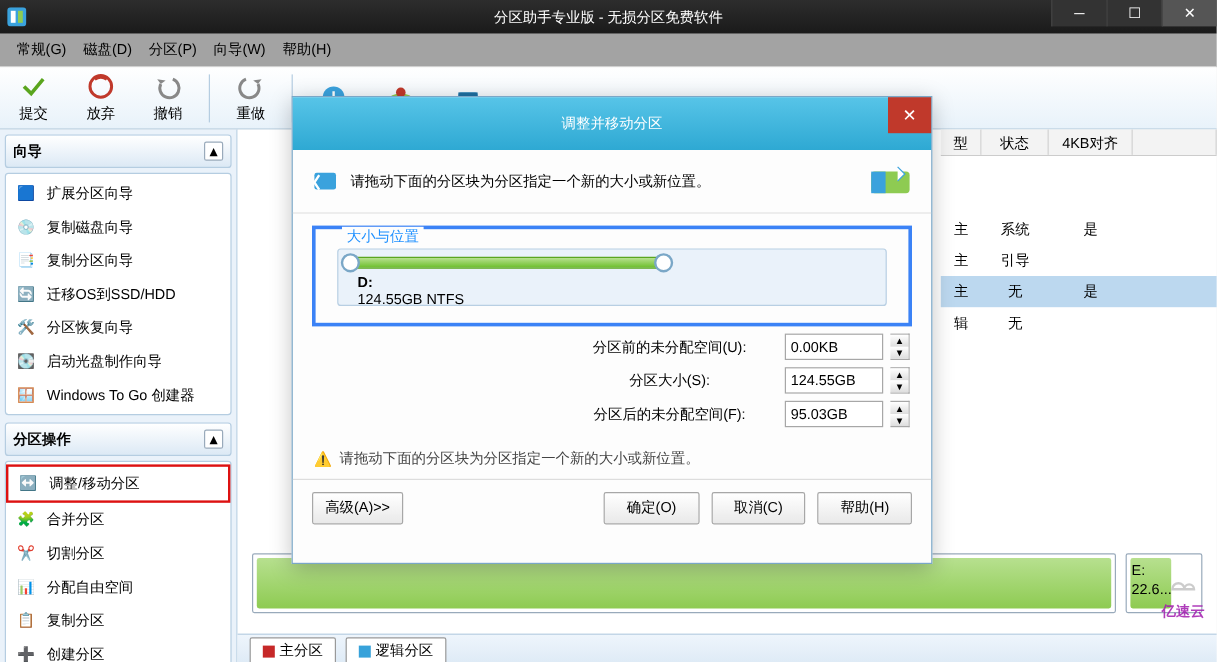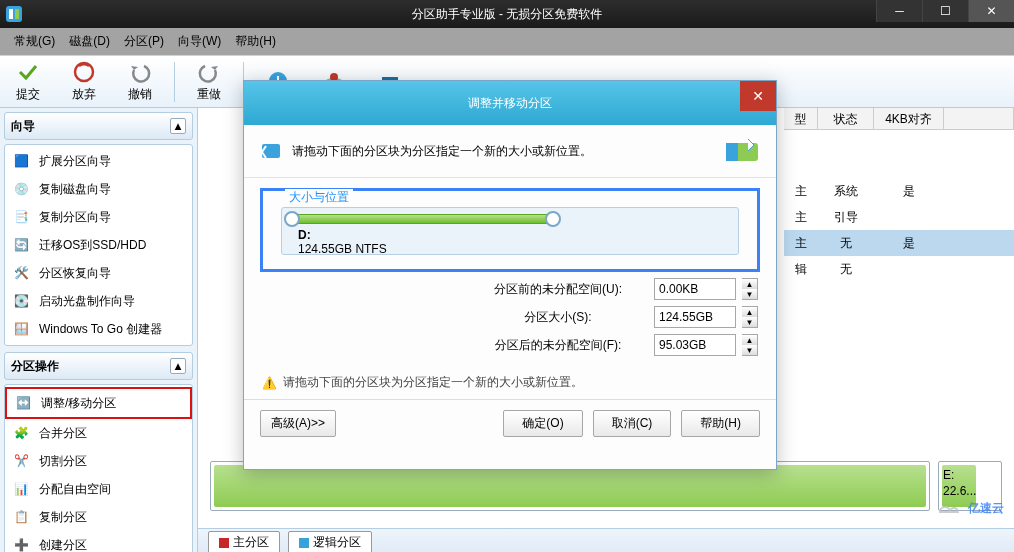--- a/index.html
+++ b/index.html
@@ -40,21 +40,21 @@
 
 .bottom-bars { position:absolute; bottom:45px; left:12px; right:12px; height:50px; display:flex; gap:8px; }
 .disk-block { border:1px solid #9ab; border-radius:2px; position:relative; overflow:hidden; }
 .disk-block .fill { position:absolute; top:3px; left:3px; bottom:3px; background:linear-gradient(#b7e08f,#8ecb52); border-radius:2px; }
 .disk-block.e { width:64px; }
 .disk-block.e .lbl { position:absolute; left:4px; top:6px; line-height:1.3; }
 
 .statusbar { position:absolute; bottom:0; left:0; right:0; height:28px; background:linear-gradient(#eef5fc,#dce9f5); border-top:1px solid #b5cde1; display:flex; align-items:center; gap:8px; padding:0 10px; }
 .statusbar .tag { border:1px solid #999; padding:2px 10px; border-radius:2px; background:#fff; display:flex; align-items:center; gap:4px; }
 
-.watermark { position:absolute; right:10px; bottom:38px; color:#3b82f6; font-size:20px; font-weight:bold; display:flex; align-items:center; gap:4px; opacity:.85; }
+.watermark { position:absolute; right:10px; bottom:38px; color:#a21caf; font-size:20px; font-weight:bold; display:flex; align-items:center; gap:4px; opacity:.85;flex-direction:column; }
 
 
 .dialog { position:absolute; left:243px; top:80px; width:534px; height:390px; background:#fdfdfd; border:1px solid #7aa7c7; box-shadow:0 4px 18px rgba(0,0,0,.25); }
 .dlg-title { height:44px; background:linear-gradient(#57c4e8,#2ea9d3); color:#fff; display:flex; align-items:center; justify-content:center; font-size:13px; position:relative; }
 .dlg-title .x { position:absolute; right:0; top:0; width:36px; height:30px; background:#c0392b; color:#fff; display:flex; align-items:center; justify-content:center; font-size:14px; }
 .dlg-head { padding:12px 16px; display:flex; align-items:center; justify-content:space-between; border-bottom:1px solid #e3e3e3; }
 .dlg-head .big-ic { width:36px; height:28px; }
 
 .red-box { border:3px solid #3b82f6; margin:10px 16px 6px; padding:10px 18px 14px; position:relative; }
 .red-box .grp-label { position:absolute; left:22px; top:-2px; color:#1e90ff; background:#fdfdfd; padding:0 4px; }

